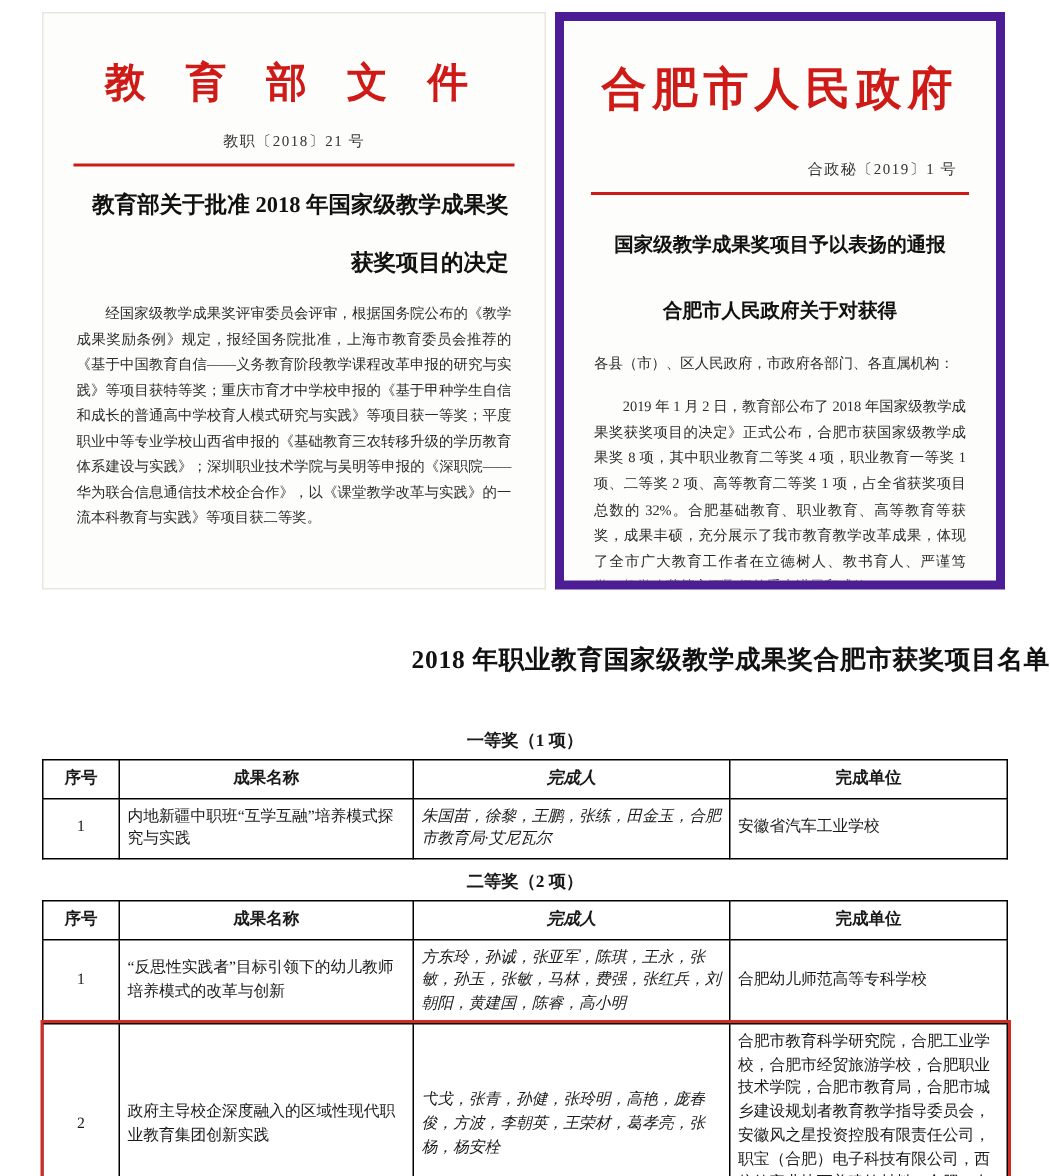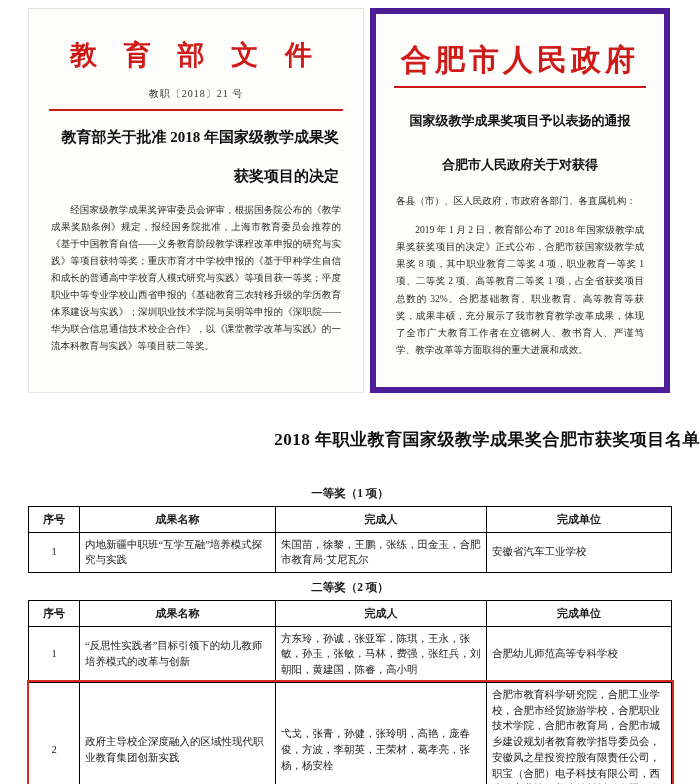--- a/index.html
+++ b/index.html
@@ -157,21 +157,21 @@
     padding: 7px 0 5px 0;
   }
   thead th {
     text-align: center;
     font-weight: bold;
     font-size: 11px;
     background: #fff;
   }
   .c-no { width: 40px; text-align: center; }
   .c-name { width: 185px; }
-  .c-people { width: 200px; }
+  .c-people { width: 200px; font-style: italic; }
   .c-unit { }
   .highlight-row td {
     border-color: #000;
   }
   .highlight-row {
     outline: 2px solid #d32b22;
   }
 </style>
 </head>
 <body>
@@ -185,20 +185,21 @@
       <div class="docnum">教职〔2018〕21 号</div>
       <div class="red-rule"></div>
       <div class="doc-title">教育部关于批准 2018 年国家级教学成果奖</div>
       <div class="doc-title">获奖项目的决定</div>
       <div class="body-text">经国家级教学成果奖评审委员会评审，根据国务院公布的《教学成果奖励条例》规定，报经国务院批准，上海市教育委员会推荐的《基于中国教育自信——义务教育阶段教学课程改革申报的研究与实践》等项目获特等奖；重庆市育才中学校申报的《基于甲种学生自信和成长的普通高中学校育人模式研究与实践》等项目获一等奖；平度职业中等专业学校山西省申报的《基础教育三农转移升级的学历教育体系建设与实践》；深圳职业技术学院与吴明等申报的《深职院——华为联合信息通信技术校企合作》，以《课堂教学改革与实践》的一流本科教育与实践》等项目获二等奖。</div>
 
     </div>
 
     <div class="doc doc-right">
       <div class="masthead-right">合肥市人民政府</div>
+      <div class="docnum-right">合政秘〔2019〕1 号</div>
       <div class="red-rule"></div>
       <div class="doc-title-right">国家级教学成果奖项目予以表扬的通报</div>
       <div class="doc-title-right">合肥市人民政府关于对获得</div>
       <div class="salutation">各县（市）、区人民政府，市政府各部门、各直属机构：</div>
       <div class="body-text">2019 年 1 月 2 日，教育部公布了 2018 年国家级教学成果奖获奖项目的决定》正式公布，合肥市获国家级教学成果奖 8 项，其中职业教育二等奖 4 项，职业教育一等奖 1 项、二等奖 2 项、高等教育二等奖 1 项，占全省获奖项目总数的 32%。合肥基础教育、职业教育、高等教育等获奖，成果丰硕，充分展示了我市教育教学改革成果，体现了全市广大教育工作者在立德树人、教书育人、严谨笃学、教学改革等方面取得的重大进展和成效。</div>
     </div>
   </div>
 
   <div class="list-section">
     <div class="list-title">2018 年职业教育国家级教学成果奖合肥市获奖项目名单</div>

